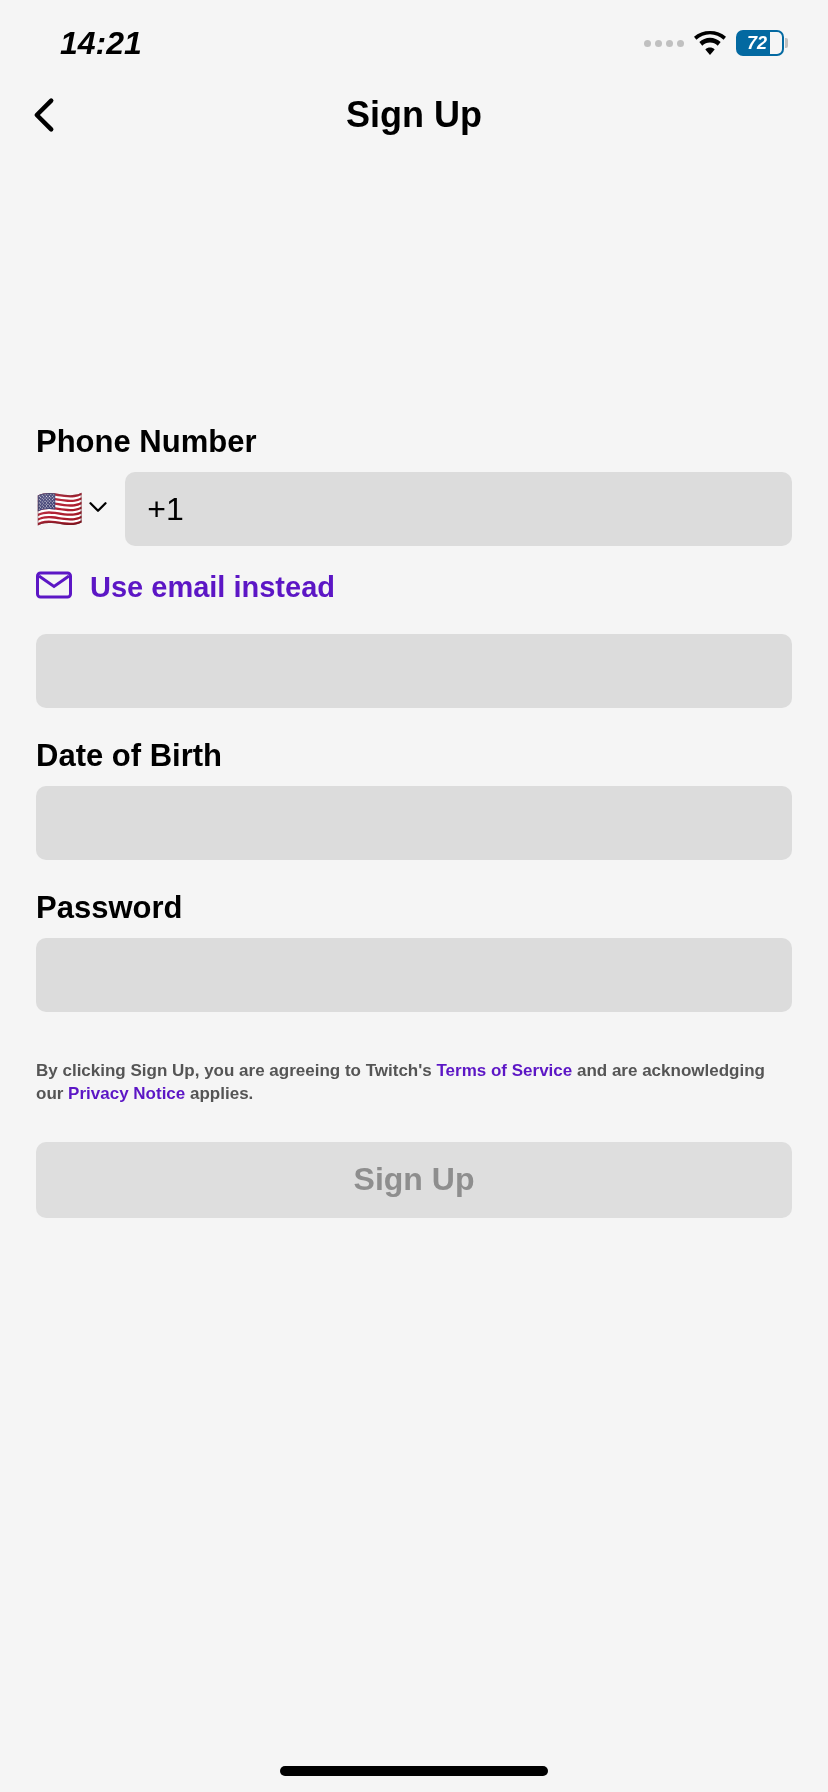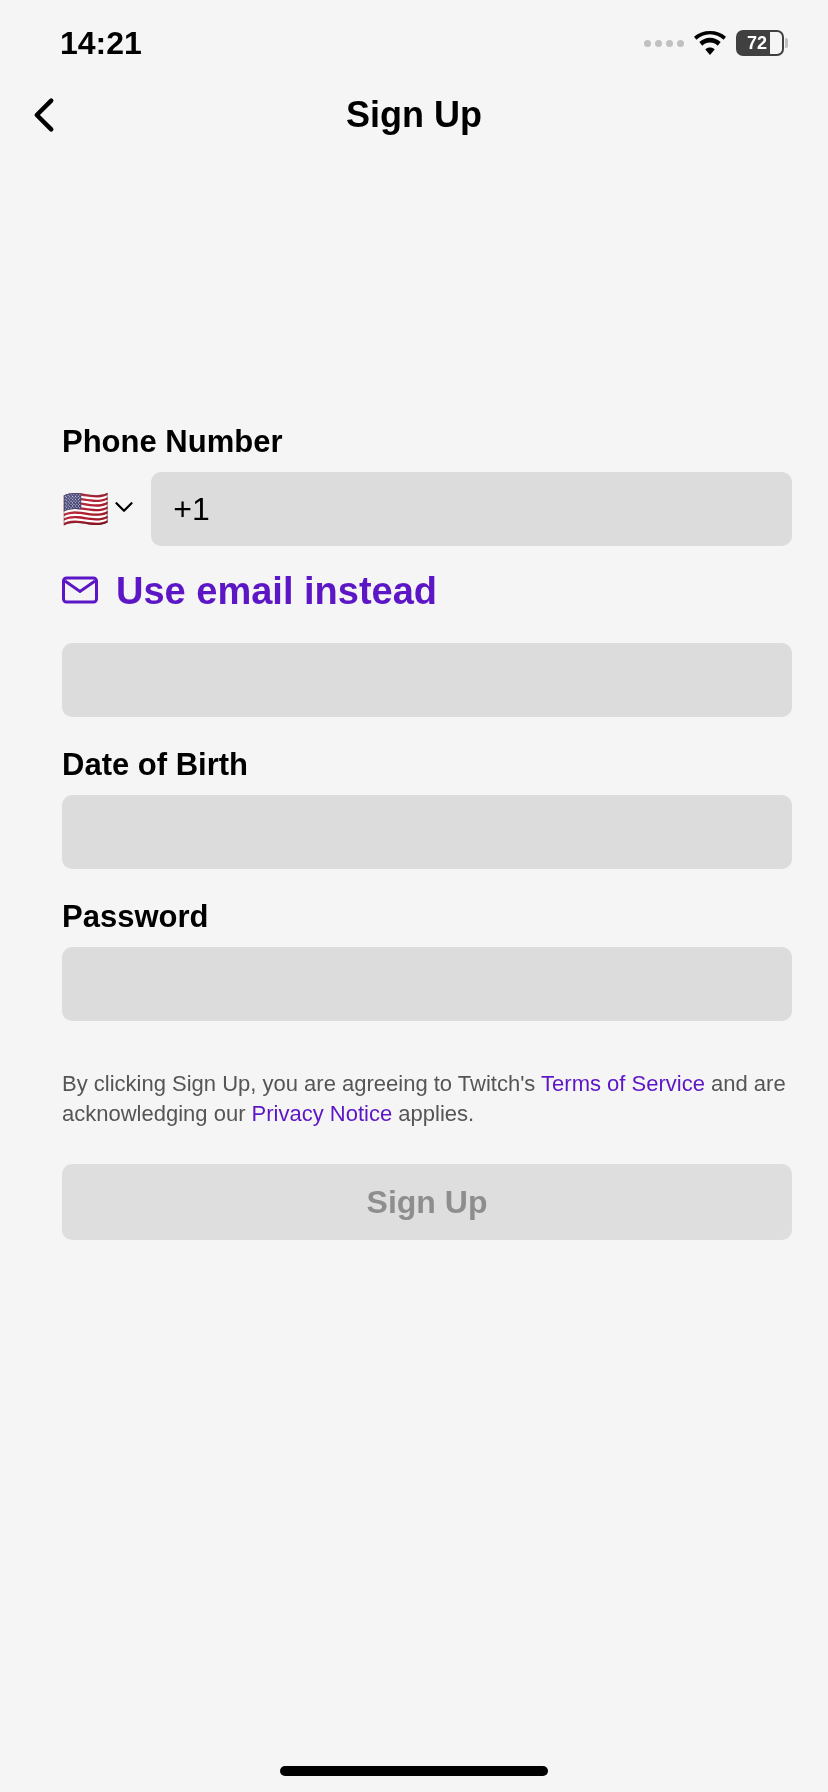--- a/index.html
+++ b/index.html
@@ -15,20 +15,21 @@
       font-family: -apple-system, BlinkMacSystemFont, "Helvetica Neue", sans-serif;
       color: #000;
       position: relative;
     }
     .status-bar {
       display: flex;
       justify-content: space-between;
       align-items: center;
       padding: 24px 40px 8px 60px;
       height: 70px;
+      font-style: italic;
     }
     .status-time {
       font-size: 32px;
       font-weight: 600;
     }
     .status-right {
       display: flex;
       align-items: center;
       gap: 10px;
     }
@@ -49,21 +50,21 @@
       display: block;
     }
     .battery {
       display: flex;
       align-items: center;
       position: relative;
     }
     .battery-body {
       width: 48px;
       height: 26px;
-      background: #404040;
+      background: #0369a1;
       border-radius: 7px;
       display: flex;
       align-items: center;
       justify-content: center;
       position: relative;
     }
     .battery-fill {
       position: absolute;
       right: 2px;
       top: 2px;
@@ -106,21 +107,20 @@
       justify-content: center;
     }
     .nav-title {
       width: 100%;
       text-align: center;
       font-size: 36px;
       font-weight: 700;
     }
     .form-container {
       padding: 264px 36px 6px 36px;
-      margin-left: 26px;
     }
     .form-group {
       margin-bottom: 30px;
     }
     .form-label {
       font-size: 31px;
       font-weight: 700;
       margin-bottom: 12px;
       display: block;
     }
@@ -168,30 +168,31 @@
       display: flex;
       align-items: center;
       gap: 18px;
       margin-top: 24px;
     }
     .mail-icon svg {
       width: 36px;
       height: 30px;
     }
     .email-link {
-      font-size: 38px;
+      font-size: 29px;
       font-weight: 600;
       color: #5c16c5;
     }
     .legal-text {
-      font-size: 22px;
+      font-size: 17px;
       color: #555;
       line-height: 1.35;
       margin-top: 48px;
       margin-bottom: 36px;
+      font-weight: bold;
     }
     .legal-link {
       color: #5c16c5;
     }
     .signup-button {
       width: 100%;
       height: 76px;
       background: #dedede;
       border: none;
       border-radius: 10px;

